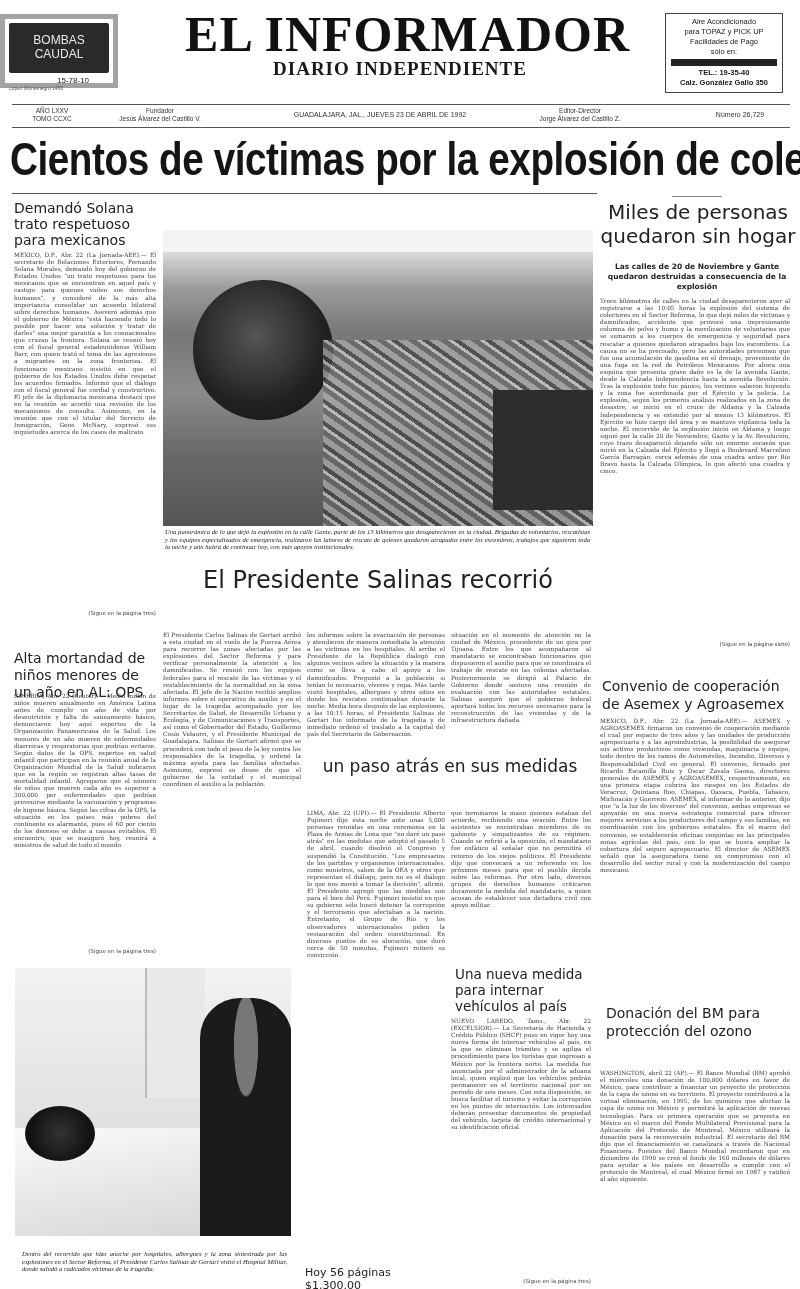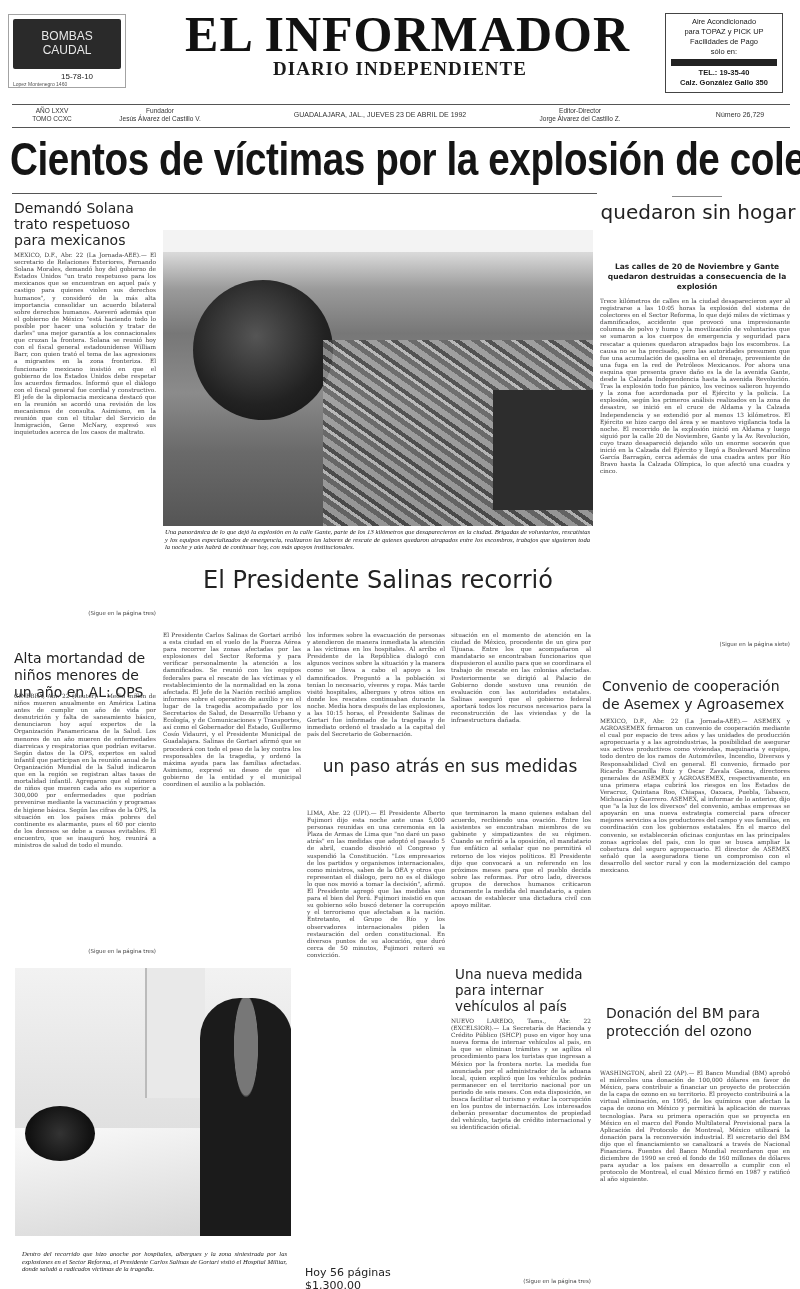--- a/index.html
+++ b/index.html
@@ -1,21 +1,21 @@
 <!DOCTYPE html>
 <html><head>
 <meta charset="utf-8">
 <style>
   * { box-sizing: border-box; margin: 0; padding: 0; }
   html, body { width: 800px; height: 1289px; background: #fff; overflow: hidden; }
   body { position: relative; font-family: "DejaVu Serif", serif; color: #1a1a1a; }
   .abs { position: absolute; }
 
   
-  .ear-left { left: 8px; top: 14px; width: 118px; height: 74px; border: 1px solid #a3a3a3; padding: 4px; }
+  .ear-left { left: 0; top: 14px; width: 118px; height: 74px; border: 5px solid #a3a3a3; padding: 4px; }
   .ear-left .logo { background: #2a2a2a; width: 100%; height: 50px; color: #e8e8e8; font-family: "Liberation Sans", sans-serif; font-size: 12px; text-align: center; line-height: 14px; padding-top: 10px; border-radius: 2px; }
   .ear-left .phone { font-family: "Liberation Sans", sans-serif; font-size: 8px; margin-top: 3px; margin-left: 48px; }
   .ear-left .addr { font-family: "Liberation Sans", sans-serif; font-size: 5px; color: #555; }
   .title { left: 170px; top: 8px; width: 460px; text-align: right; font-family: "Liberation Serif", serif; font-weight: bold; font-size: 50px; letter-spacing: 1px; color: #111; line-height: 52px; }
   .subtitle { left: 170px; top: 58px; width: 460px; text-align: center; font-family: "Liberation Serif", serif; font-weight: bold; font-size: 19px; letter-spacing: 1px; }
   .ear-right { left: 665px; top: 13px; width: 118px; height: 80px; border: 1px solid #444; text-align: center; font-family: "Liberation Sans", sans-serif; font-size: 7.5px; line-height: 10px; padding-top: 3px; }
   .ear-right .bar { margin: 2px auto; width: 106px; height: 7px; background: #222; }
   .ear-right .tel, .ear-right .street { font-weight: bold; }
 
   .rule { left: 12px; width: 778px; height: 1px; background: #555; }
@@ -117,20 +117,21 @@
 </div>
 <div class="abs body-col" style="left:307px;top:810px;width:138px;height:450px;">LIMA, Abr. 22 (UPI).— El Presidente Alberto Fujimori dijo esta noche ante unas 5,000 personas reunidas en una ceremonia en la Plaza de Armas de Lima que "no daré un paso atrás" en las medidas que adoptó el pasado 5 de abril, cuando disolvió el Congreso y suspendió la Constitución. "Los empresarios de los partidos y organismos internacionales, como ministros, saben de la OEA y otros que representan el diálogo, pero no es el diálogo lo que nos movió a tomar la decisión", afirmó. El Presidente agregó que las medidas son para el bien del Perú. Fujimori insistió en que su gobierno sólo buscó detener la corrupción y el terrorismo que afectaban a la nación. Entretanto, el Grupo de Río y los observadores internacionales piden la restauración del orden constitucional. En diversos puntos de su alocución, que duró cerca de 50 minutos, Fujimori reiteró su convicción.</div>
 <div class="abs body-col" style="left:451px;top:810px;width:140px;height:150px;">que terminaron la mano quienes estaban del acuerdo, recibiendo una ovación. Entre los asistentes se encontraban miembros de su gabinete y simpatizantes de su régimen. Cuando se refirió a la oposición, el mandatario fue enfático al señalar que no permitirá el retorno de los viejos políticos. El Presidente dijo que convocará a un referendo en los próximos meses para que el pueblo decida sobre las reformas. Por otro lado, diversos grupos de derechos humanos criticaron duramente la medida del mandatario, a quien acusan de establecer una dictadura civil con apoyo militar.</div>
 
 <div class="abs hl-sans" style="left:455px;top:966px;width:140px;font-size:13.5px;line-height:16px;">Una nueva medida para internar vehículos al país</div>
 <div class="abs body-col" style="left:451px;top:1018px;width:140px;height:240px;">NUEVO LAREDO, Tams., Abr. 22 (EXCELSIOR).— La Secretaría de Hacienda y Crédito Público (SHCP) puso en vigor hoy una nueva forma de internar vehículos al país, en la que se eliminan trámites y se agiliza el procedimiento para los turistas que ingresan a México por la frontera norte. La medida fue anunciada por el administrador de la aduana local, quien explicó que los vehículos podrán permanecer en el territorio nacional por un periodo de seis meses. Con esta disposición, se busca facilitar el turismo y evitar la corrupción en los puntos de internación. Los interesados deberán presentar documentos de propiedad del vehículo, tarjeta de crédito internacional y su identificación oficial.</div>
 <div class="abs jump" style="left:451px;top:1278px;width:140px;">(Sigue en la página tres)</div>
 
 <div class="abs" style="left:672px;top:196px;width:50px;height:1px;background:#888;"></div>
 <div class="abs hl-sans" style="left:598px;top:200px;width:200px;text-align:center;font-size:20px;line-height:24px;">
+  <div>Miles de personas</div>
   <div>quedaron sin hogar</div>
 </div>
 <div class="abs hl-sans" style="left:604px;top:262px;width:186px;text-align:center;font-size:7.5px;line-height:10px;font-weight:bold;">Las calles de 20 de Noviembre y Gante quedaron destruidas a consecuencia de la explosión</div>
 <div class="abs body-col" style="left:600px;top:298px;width:190px;height:340px;">Trece kilómetros de calles en la ciudad desaparecieron ayer al registrarse a las 10:05 horas la explosión del sistema de colectores en el Sector Reforma, lo que dejó miles de víctimas y damnificados, accidente que provocó una impresionante columna de polvo y humo y la movilización de voluntarios que se sumaron a los cuerpos de emergencia y seguridad para rescatar a quienes quedaron atrapados bajo los escombros. La causa no se ha precisado, pero las autoridades presumen que fue una acumulación de gasolina en el drenaje, proveniente de una fuga en la red de Petróleos Mexicanos. Por ahora una esquina que presenta grave daño es la de la avenida Gante, desde la Calzada Independencia hasta la avenida Revolución. Tras la explosión todo fue pánico, los vecinos salieron huyendo y la zona fue acordonada por el Ejército y la policía. La explosión, según los primeros análisis realizados en la zona de desastre, se inició en el cruce de Aldama y la Calzada Independencia y se extendió por al menos 13 kilómetros. El Ejército se hizo cargo del área y se mantuvo vigilancia toda la noche. El recorrido de la explosión inició en Aldama y luego siguió por la calle 20 de Noviembre, Gante y la Av. Revolución, cuyo trazo desapareció dejando sólo un enorme socavón que inició en la Calzada del Ejército y llegó a Boulevard Marcelino García Barragán, cerca además de una cuadra antes por Río Bravo hasta la Calzada Olímpica, lo que afectó una cuadra y cinco.</div>
 <div class="abs jump" style="left:600px;top:641px;width:190px;">(Sigue en la página siete)</div>
 
 <div class="abs hl-sans" style="left:602px;top:677px;width:192px;font-size:14px;line-height:18px;">Convenio de cooperación de Asemex y Agroasemex</div>
 <div class="abs body-col" style="left:600px;top:718px;width:190px;height:305px;">MEXICO, D.F., Abr. 22 (La Jornada-AEE).— ASEMEX y AGROASEMEX firmaron un convenio de cooperación mediante el cual por espacio de tres años y las unidades de producción agropecuaria y a las agroindustrias, la posibilidad de asegurar sus activos productivos como viviendas, maquinaria y equipo, todo dentro de los ramos de Automóviles, Incendio, Diversos y Responsabilidad Civil en general. El convenio, firmado por Ricardo Escamilla Ruiz y Óscar Zavala Gaona, directores generales de ASEMEX y AGROASEMEX, respectivamente, en una primera etapa cubrirá los riesgos en los Estados de Veracruz, Quintana Roo, Chiapas, Oaxaca, Puebla, Tabasco, Michoacán y Guerrero. ASEMEX, al informar de lo anterior, dijo que "a la luz de los diversos" del convenio, ambas empresas se apoyarán en una nueva estrategia comercial para ofrecer mejores servicios a los productores del campo y sus familias, en coordinación con los gobiernos estatales. En el marco del convenio, se establecerán oficinas conjuntas en las principales zonas agrícolas del país, con lo que se busca ampliar la cobertura del seguro agropecuario. El director de ASEMEX señaló que la aseguradora tiene un compromiso con el desarrollo del sector rural y con la modernización del campo mexicano.</div>
 
 <div class="abs hl-sans" style="left:606px;top:1004px;width:190px;font-size:14px;line-height:18px;">Donación del BM para protección del ozono</div>

